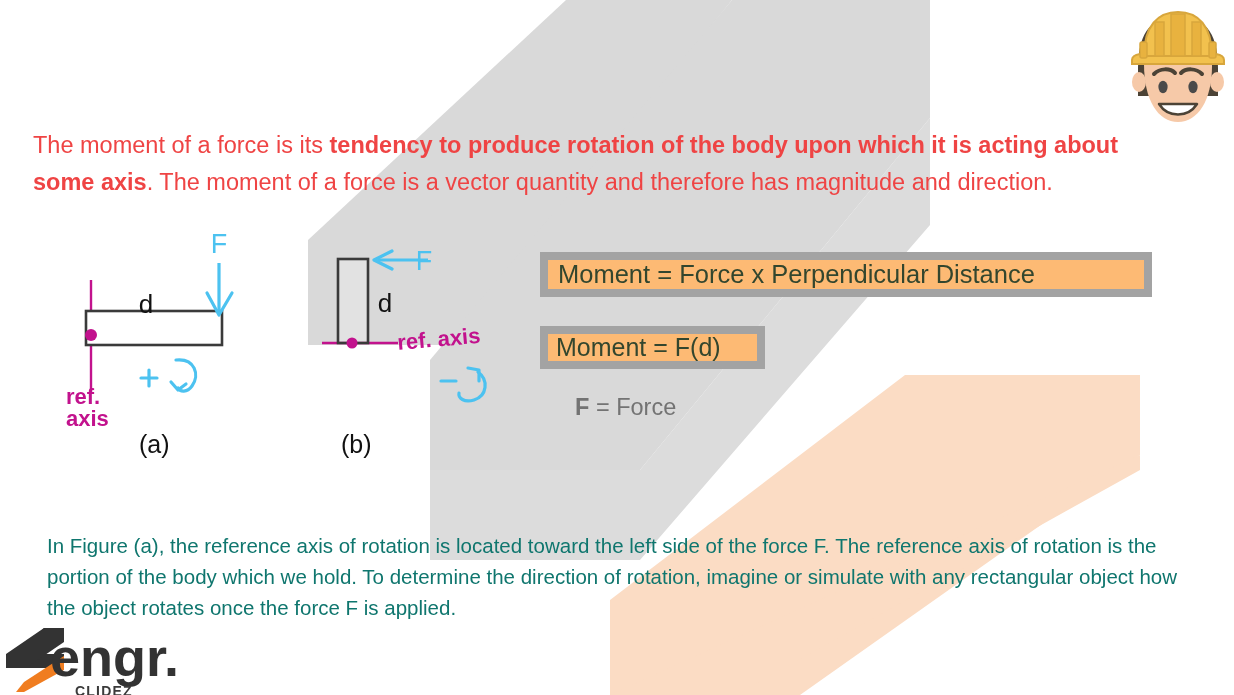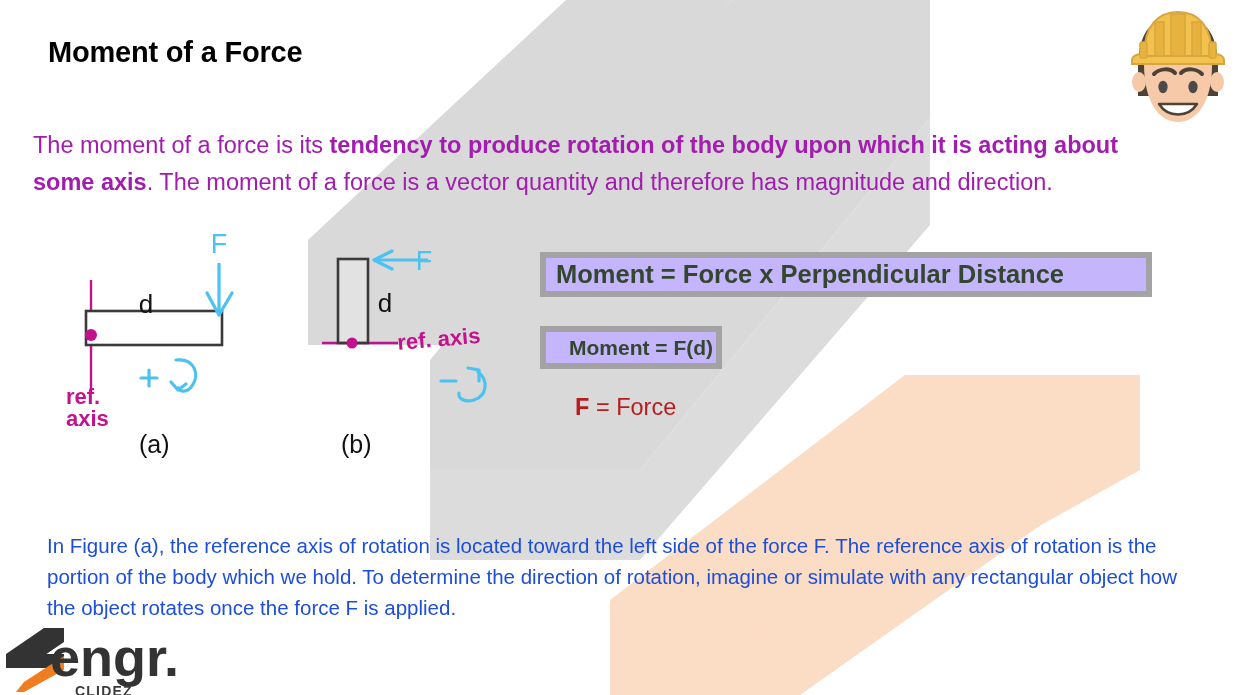--- a/index.html
+++ b/index.html
@@ -47,80 +47,80 @@
   }
 
   
   .intro {
     position: absolute;
     left: 33px;
     top: 103px;
     width: 1115px;
     font-size: 23.5px;
     line-height: 37px;
-    color: #a21caf;
+    color: #ef4444;
   }
   .intro b { font-weight: bold; }
   .fig-caption {
     position: absolute;
     font-size: 25px;
     color: #111111;
   }
   .fig-a-caption { left: 139px; top: 430px; }
   .fig-b-caption { left: 341px; top: 430px; }
 
   
   .formula-box {
     position: absolute;
-    background: #c4b5fd;
-    border: 6px solid #a3a3a3;
+    background: #fdba74;
+    border: 8px solid #a3a3a3;
     color: #33462e;
-    font-weight: bold;
+    font-weight: normal;
     display: flex;
     align-items: center;
     box-sizing: border-box;
   }
   #formula-1 {
     left: 540px;
     top: 252px;
     width: 612px;
     height: 45px;
     padding-left: 10px;
     font-size: 25.5px;
   }
   #formula-2 {
     left: 540px;
     top: 326px;
-    width: 182px;
+    width: 225px;
     height: 43px;
-    padding-left: 23px;
-    font-size: 21px;
+    padding-left: 8px;
+    font-size: 25px;
   }
 
   
   .defs {
     position: absolute;
     left: 575px;
     top: 389px;
     width: 625px;
     font-size: 23.5px;
     line-height: 37px;
-    color: #b91c1c;
+    color: #737373;
   }
   .defs b { font-weight: bold; }
 
   
   .footer-para {
     position: absolute;
     left: 47px;
     top: 509px;
     width: 1155px;
     font-size: 20.5px;
     line-height: 31px;
-    color: #1d4ed8;
+    color: #0f766e;
   }
 
   
   .logo {
     position: absolute;
     left: 2px;
     top: 620px;
     width: 180px;
     height: 72px;
   }
@@ -145,21 +145,20 @@
       <polygon fill="#d9d9d9" points="566,0 732,0 455,345 308,345 308,240"></polygon>
       <polygon fill="#d9d9d9" points="732,0 930,0 930,118 640,470 430,470 430,360"></polygon>
       <polygon fill="#dcdcdc" points="930,118 930,225 640,560 430,560 430,470 640,470"></polygon>
     </g>
     <g>
       <polygon fill="#fbdcc4" points="905,375 1140,375 1140,455 800,695 610,695 610,600"></polygon>
       <polygon fill="#fbdcc4" points="1140,455 1140,470 735,695 610,695"></polygon>
     </g>
   </svg>
 
-  <div class="slide-title">Moment of a Force</div>
 
   <svg class="avatar" viewBox="0 0 104 124" xmlns="http://www.w3.org/2000/svg">
 
     <path d="M12 64 C12 26 28 12 52 12 C76 12 92 26 92 64 L92 92 L12 92 Z" fill="#4c4336"></path>
 
     <ellipse cx="13" cy="78" rx="7" ry="10" fill="#f6c9a8"></ellipse>
     <ellipse cx="91" cy="78" rx="7" ry="10" fill="#f6c9a8"></ellipse>
 
     <path d="M18 60 C18 40 32 30 52 30 C72 30 86 40 86 62 C86 96 72 118 52 118 C32 118 18 96 18 60 Z" fill="#f6c9a8"></path>
 

